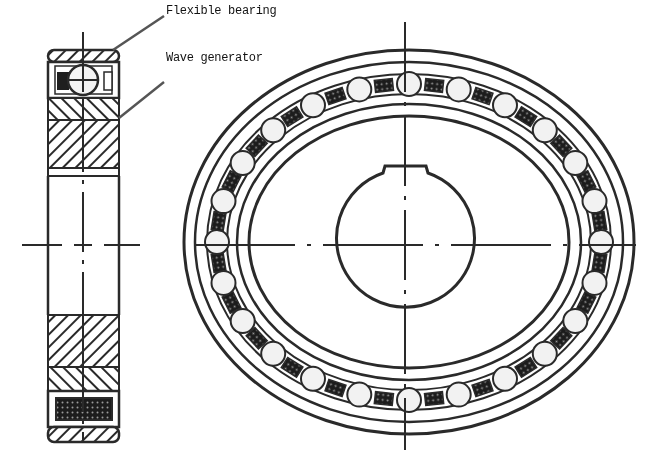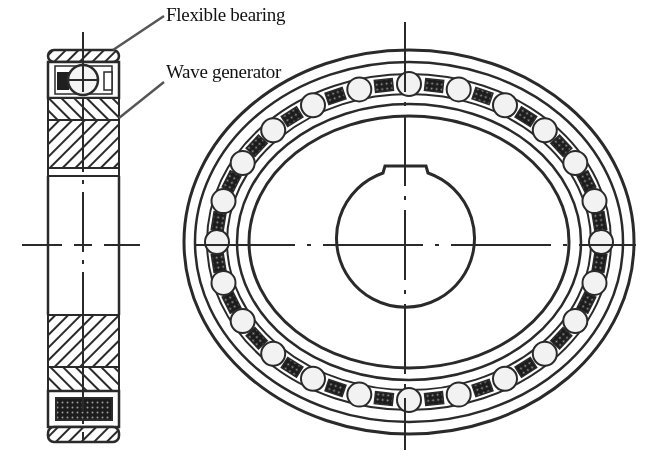--- a/index.html
+++ b/index.html
@@ -1,20 +1,20 @@
 <!DOCTYPE html>
 <html><head>
 <meta charset="utf-8">
 <style>
   html, body { margin: 0; padding: 0; background: #ffffff; }
   body { width: 669px; height: 460px; position: relative; overflow: hidden; font-family: "DejaVu Sans", sans-serif; }
   #stage { position: absolute; left: 0; top: 0; width: 669px; height: 460px; }
-  .label { position: absolute; font-family: Liberation Serif, serif; font-size: 19px; color: #111; white-space: nowrap; letter-spacing: -0.3px; }
+  .label { position: absolute; font-family: Liberation Mono, monospace; font-size: 12px; color: #111; white-space: nowrap; letter-spacing: -0.3px; }
   #lbl-flex { left: 166px; top: 4px; }
-  #lbl-wave { left: 166px; top: 61px; }
+  #lbl-wave { left: 166px; top: 51px; }
 </style>
 </head>
 <body>
 
 <div id="stage">
   <svg width="669" height="460" viewBox="0 0 669 460" xmlns="http://www.w3.org/2000/svg">
     <defs>
       <pattern id="hatchA" patternUnits="userSpaceOnUse" width="9" height="9" patternTransform="rotate(45)">
         <rect width="9" height="9" fill="#ffffff"></rect>
         <line x1="0" y1="0" x2="0" y2="9" stroke="#2a2a2a" stroke-width="4"></line>

